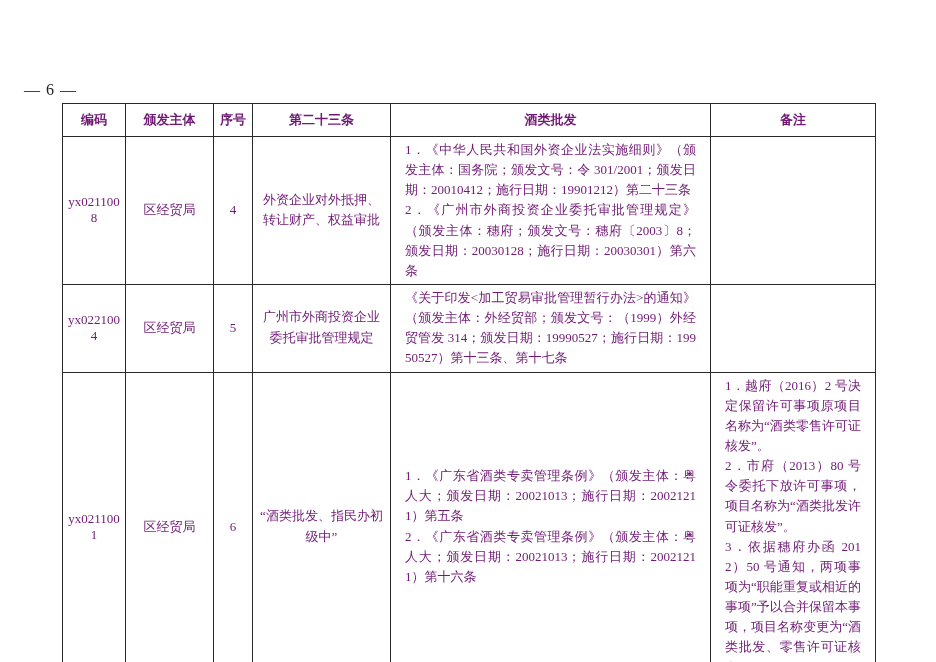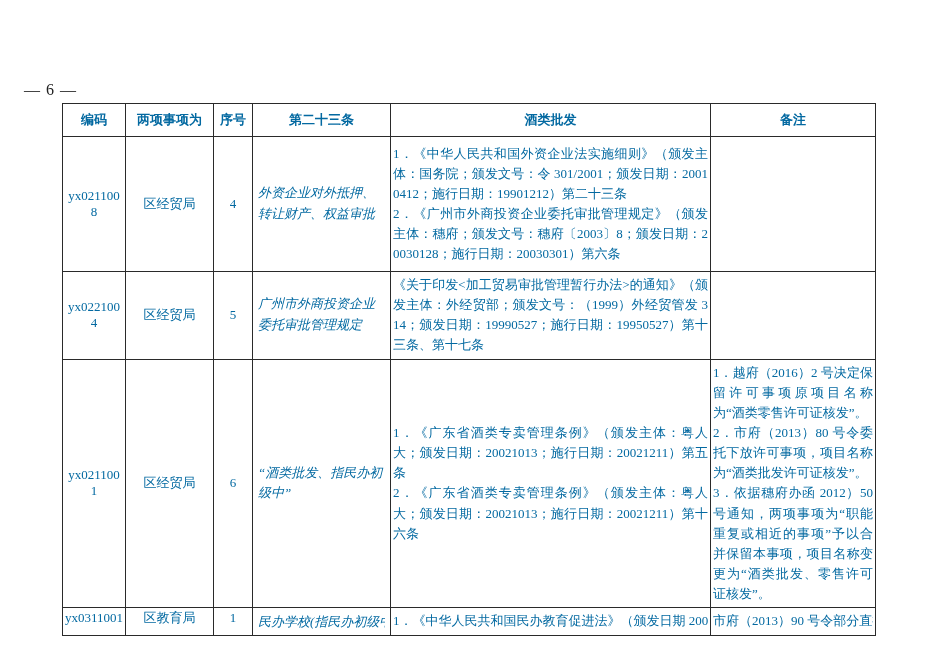--- a/index.html
+++ b/index.html
@@ -30,39 +30,39 @@
     position: absolute;
     left: 62px;
     top: 103px;
     width: 813px;
     border-collapse: collapse;
     table-layout: fixed;
   }
   .doc-table th, .doc-table td {
     border: 1px solid #2a2a2a;
     font-size: 13px;
-    color: #0369a1;
+    color: #701a75;
     vertical-align: middle;
     word-break: break-all;
   }
   .doc-table th {
     font-family: "Liberation Sans", "DejaVu Sans", sans-serif;
     font-weight: bold;
     height: 30px;
     text-align: center;
     font-size: 13px;
   }
   tr.row-h { height: 30px; }
   tr.row-0 { height: 135px; }
   tr.row-1 { height: 82px; }
   tr.row-2 { height: 212px; }
   tr.row-3 { height: 21px; }
   td.center { text-align: center; padding: 0 2px; }
-  td.name { text-align: left; padding: 4px 5px; line-height: 1.6; font-style: italic; }
-  td.basis, td.remark { text-align: justify; padding: 3px 2px; line-height: 1.55; }
+  td.name { text-align: center; padding: 4px 5px; line-height: 1.6; }
+  td.basis, td.remark { text-align: justify; padding: 3px 14px; line-height: 1.55; }
   .para { margin: 0; }
   tr.row-3 td { vertical-align: top; }
   tr.row-3 .clip {
     height: 18px;
     overflow: hidden;
     white-space: nowrap;
     line-height: 18px;
     padding-top: 1px;
   }
   tr.row-3 td.center { vertical-align: top; }
@@ -80,21 +80,21 @@
       <col style="width:63px">
       <col style="width:88px">
       <col style="width:39px">
       <col style="width:138px">
       <col style="width:320px">
       <col style="width:165px">
     </colgroup>
     <thead>
       <tr class="row-h">
         <th>编码</th>
-        <th>两项事项为</th>
+        <th>颁发主体</th>
         <th>序号</th>
         <th>第二十三条</th>
         <th>酒类批发</th>
         <th>备注</th>
       </tr>
     </thead>
     <tbody>
 
       <tr class="row-0">
         <td class="center">yx0211008</td>

